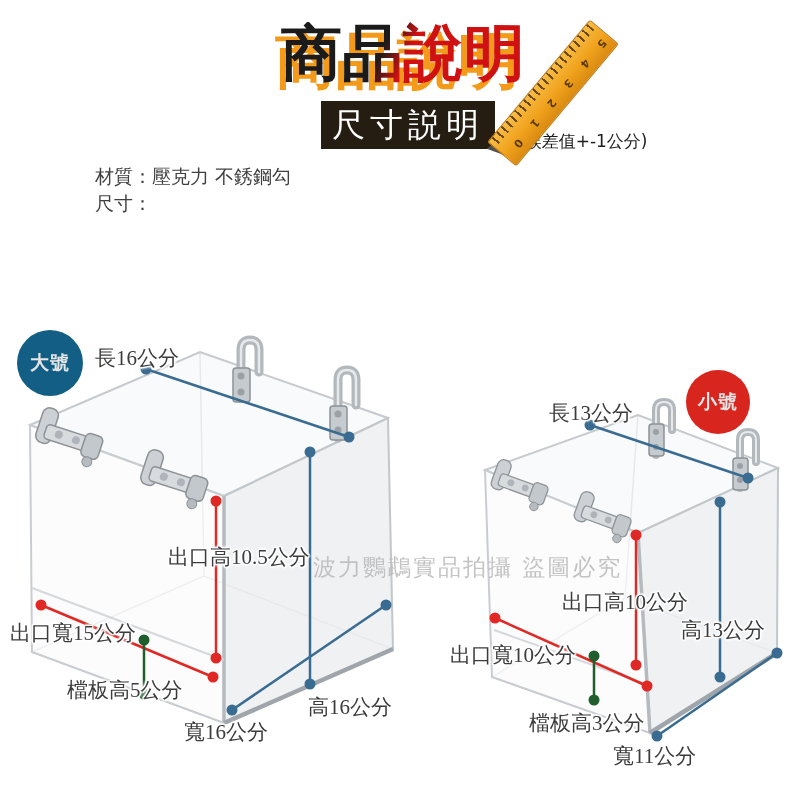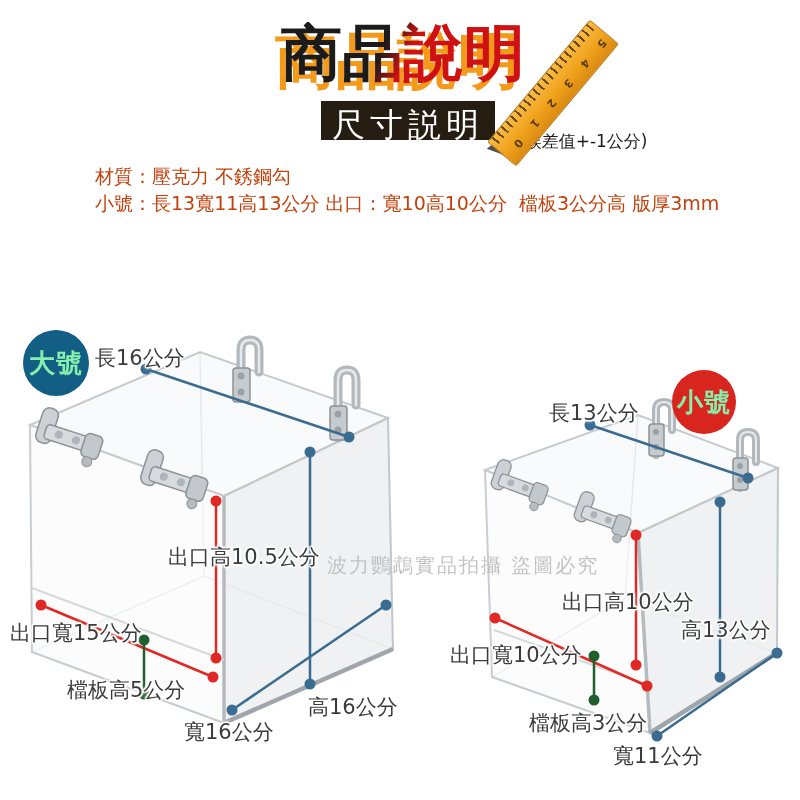--- a/index.html
+++ b/index.html
@@ -7,53 +7,53 @@
        font-family:"DejaVu Sans","Liberation Sans",sans-serif;position:relative;}
   .abs{position:absolute;}
 
   
   .title-stack{left:281px;top:22px;width:260px;height:90px;}
   .title-layer{position:absolute;left:0;top:0;white-space:nowrap;
     font-size:61px;font-weight:900;letter-spacing:0px;line-height:1;text-align:center;}
   .title-orange{color:#f49a1a;transform:translate(-6px,8px);}
   .title-grad{background:linear-gradient(115deg,#1b1b1b 0%,#1b1b1b 42%,#cf1111 52%,#cf1111 100%);
     -webkit-background-clip:text;background-clip:text;color:transparent;}
-  .subtitle-box{left:321px;top:101px;width:174px;height:39px;background:#251c12;
+  .subtitle-box{left:321px;top:101px;width:174px;height:48px;background:#251c12;
     color:#ffffff;font-family:"DejaVu Serif","Liberation Serif",serif;
     font-size:33px;letter-spacing:5px;text-align:center;line-height:47px;z-index:3;}
   .tolerance{left:518px;top:130px;font-size:17px;color:#1c1c1c;z-index:4;white-space:nowrap;}
 
   
   .ruler{left:534px;top:13px;width:36px;height:158px;transform:rotate(40deg);
     background:linear-gradient(90deg,#f8bc45 0%,#f0a21c 55%,#d98a12 100%);
     border:1px solid #c07a10;border-radius:3px;z-index:5;}
   .ruler-ticks{position:absolute;left:0;top:4px;width:9px;height:150px;
     background:repeating-linear-gradient(180deg,#6b4a12 0 2px,rgba(0,0,0,0) 2px 7px);}
   .ruler-num{position:absolute;left:16px;width:14px;height:14px;font-size:11px;
     font-weight:700;color:#5a3c0c;transform:rotate(90deg);}
   .ruler-tip{left:490px;top:140px;width:0;height:0;border-left:11px solid transparent;
     border-right:11px solid transparent;border-top:18px solid #4f4f4f;
     transform:rotate(-38deg);z-index:4;}
 
   
-  .specs{left:95px;top:163px;font-size:19px;line-height:26.5px;color:#c2410c;z-index:2;}
+  .specs{left:95px;top:163px;font-size:19px;line-height:26.5px;color:#404040;z-index:2;}
   .spec-line{white-space:pre;}
 
   
-  .badge{border-radius:50%;color:#86efac;font-weight:700;font-size:26px;
-    display:flex;align-items:center;justify-content:center;z-index:6;letter-spacing:1px;margin-left:6px;}
+  .badge{border-radius:50%;color:#e5e5e5;font-weight:700;font-size:19px;
+    display:flex;align-items:center;justify-content:center;z-index:6;letter-spacing:1px;}
   .badge-large{left:17px;top:330px;width:66px;height:66px;background:#135e84;}
-  .badge-small{left:666px;top:370px;width:64px;height:64px;background:#d8251e;}
+  .badge-small{left:686px;top:370px;width:64px;height:64px;background:#d8251e;}
 
   
   .dim-label{font-size:21px;color:#3b3b3b;white-space:nowrap;z-index:6;
     text-shadow:1px 1px 0 #fff,-1px -1px 0 #fff,1px -1px 0 #fff,-1px 1px 0 #fff,
-                0 2px 2px #fff,0 -2px 2px #fff,2px 0 2px #fff,-2px 0 2px #fff;}
-
-  .watermark{left:327px;top:552px;font-size:20px;color:rgba(185,185,185,0.85);
+                0 2px 2px #fff,0 -2px 2px #fff,2px 0 2px #fff,-2px 0 2px #fff;font-family:Liberation Serif, serif;}
+
+  .watermark{left:313px;top:552px;font-size:23px;color:rgba(185,185,185,0.85);
     letter-spacing:2px;z-index:5;white-space:nowrap;}
   svg .faint{stroke:#d7dadd;stroke-width:1.5;fill:none;}
 </style>
 </head>
 <body>
 
 <div class="abs title-stack">
   <span class="title-layer title-orange">商品說明</span>
   <span class="title-layer title-grad">商品說明</span>
 </div>
@@ -67,21 +67,21 @@
   <span class="ruler-num" style="top:110px">1</span>
   <span class="ruler-num" style="top:136px">0</span>
 </div>
 <div class="abs ruler-tip"></div>
 
 <div class="abs subtitle-box">尺寸説明</div>
 <div class="abs tolerance">(誤差值+-1公分)</div>
 
 <div class="abs specs">
   <div class="spec-line">材質：壓克力 不銹鋼勾</div>
-  <div class="spec-line">小號：長13寬11高13公分 出口：寬10高10公分  檔板3公分高 版厚3mm</div>
+  <div class="spec-line">尺寸：</div>
 </div>
 
 <svg class="abs" style="left:0;top:310px;z-index:1" width="420" height="470" viewBox="0 0 420 470">
 
   <polygon class="faint" points="32,342 224,413 393,339 204,266" fill="#f6f7f8"></polygon>
   <line class="faint" x1="200" y1="42" x2="204" y2="266"></line>
 
   <polygon points="30,115 200,42 388,108 224,186" fill="rgba(243,245,247,0.55)" stroke="#c6cace" stroke-width="2"></polygon>
   <polygon points="224,186 388,108 393,339 224,413" fill="rgba(235,238,240,0.8)" stroke="#c2c7cb" stroke-width="2"></polygon>
   <polygon points="30,115 224,186 224,413 32,342" fill="rgba(250,251,252,0.66)" stroke="#c9cdd1" stroke-width="2"></polygon>

